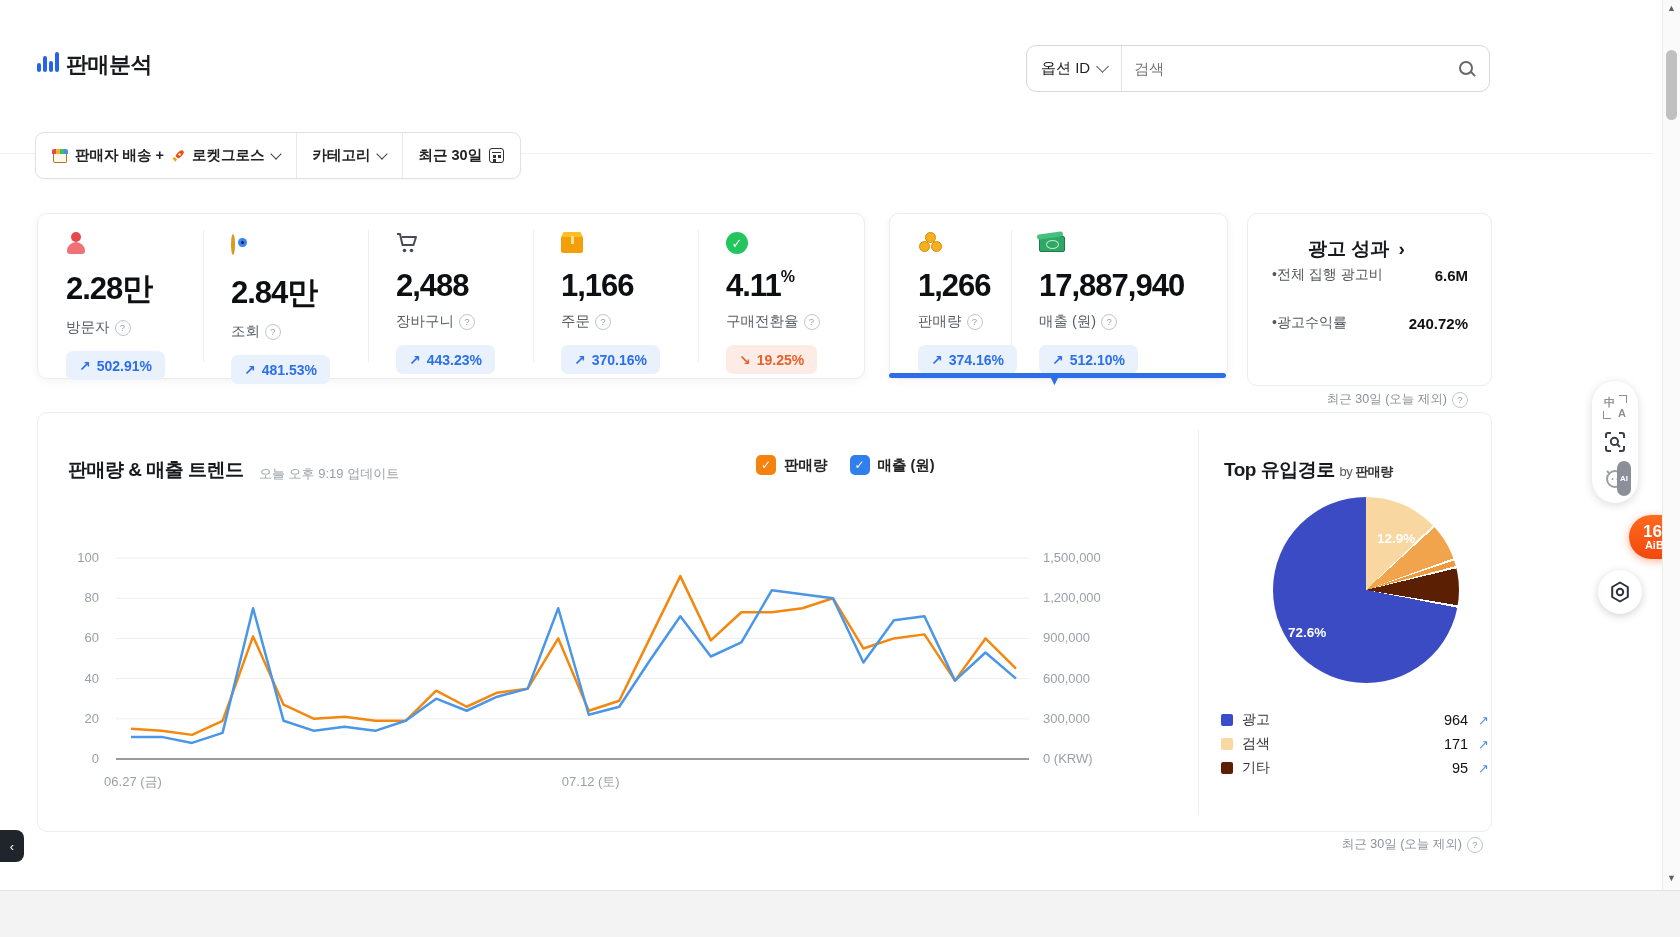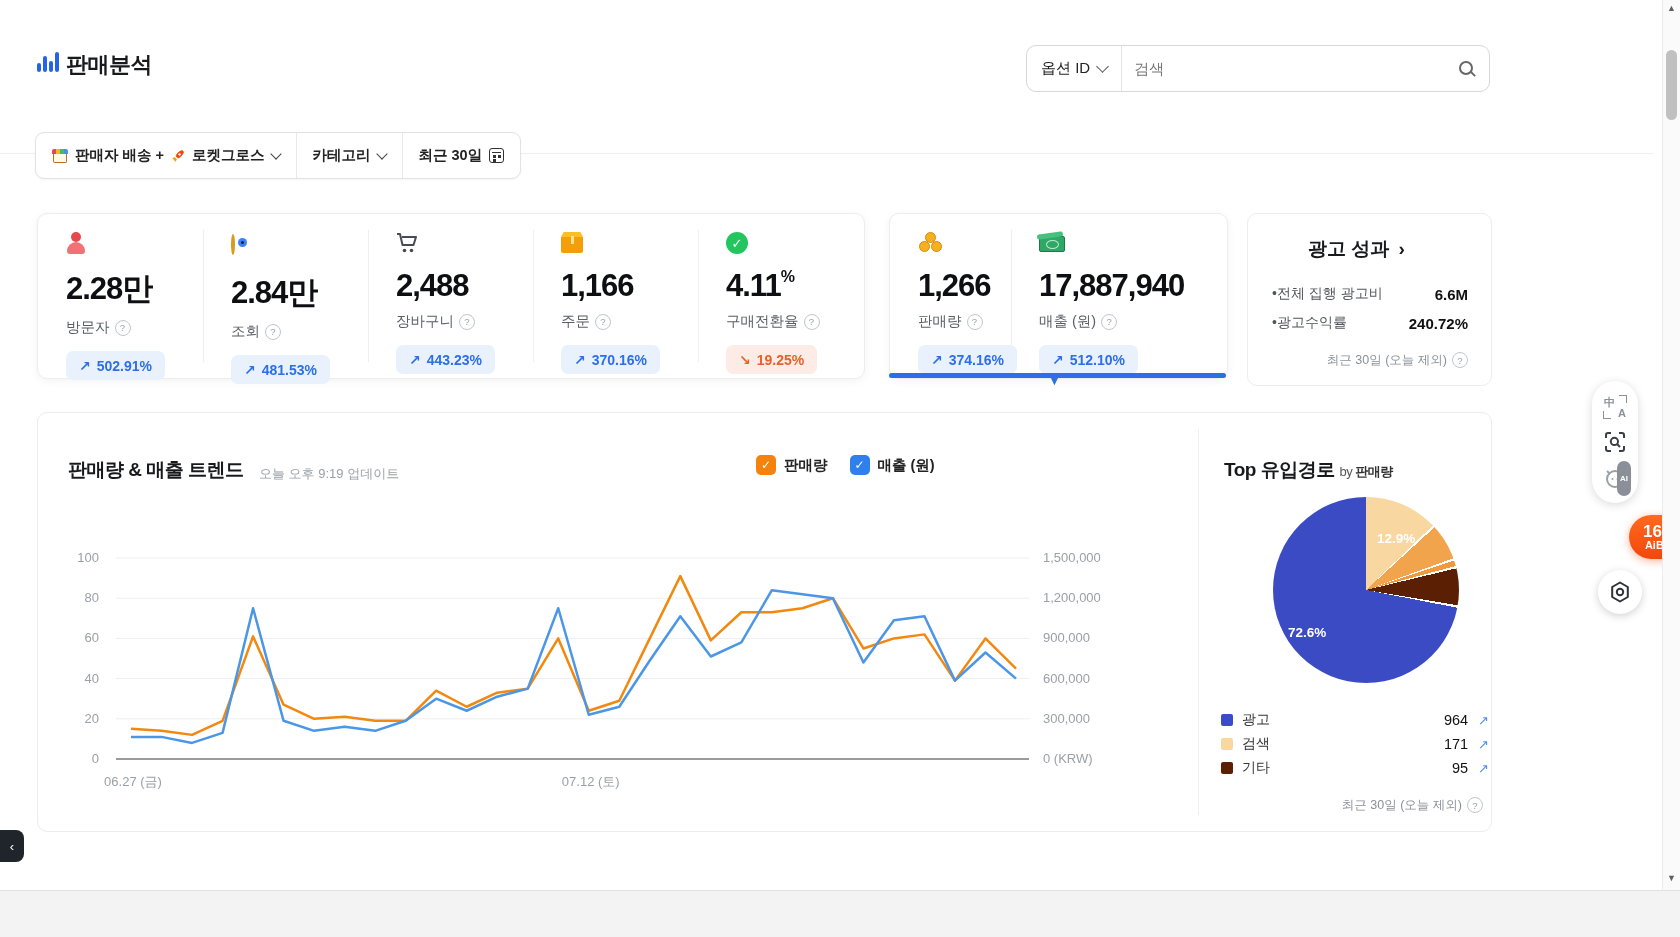--- a/index.html
+++ b/index.html
@@ -69,21 +69,21 @@
   .ic-coins i:nth-child(1){left:7px;top:0;}
   .ic-coins i:nth-child(2){left:1px;top:9px;}
   .ic-coins i:nth-child(3){left:13px;top:9px;}
   .ic-money{width:26px;height:16px;background:#2fa866;border:1.5px solid #1d7a47;border-radius:2px;position:relative;margin-top:4px;box-sizing:border-box;}
   .ic-money:before{content:"";position:absolute;left:6px;top:2.5px;width:11px;height:7px;border-radius:50%;border:1.5px solid #bfe8d2;}
   .ic-money:after{content:"";position:absolute;left:-3px;top:-4px;width:26px;height:5px;background:#46c07e;border-radius:2px;transform:rotate(-8deg);}
   
   .ad-title{font-size:19px;font-weight:bold;}
   .ad-row{display:flex;justify-content:space-between;align-items:center;font-size:14px;color:#51565c;}
   .ad-row b{font-size:15px;color:#111;}
-  .footnote{font-size:12.5px;color:#8a9097;display:flex;gap:5px;justify-content:flex-end;}
+  .footnote{font-size:12.5px;color:#8a9097;display:flex;align-items:center;gap:5px;justify-content:flex-end;margin-top:39px;}
   
   .trend-title{font-size:19px;font-weight:bold;letter-spacing:-0.5px;}
   .trend-sub{font-size:13px;color:#9aa0a6;}
   .cb{width:20px;height:20px;border-radius:5px;display:inline-flex;align-items:center;justify-content:center;
     color:#fff;font-size:12px;font-weight:bold;cursor:pointer;}
   .cb-label{font-size:14.5px;font-weight:bold;color:#222;margin-left:8px;}
   .dropdown{position:absolute;left:950px;top:453px;width:220px;height:42px;border:1px solid #dcdcdc;border-radius:9px;
     display:flex;align-items:center;padding:0 14px;box-sizing:border-box;gap:9px;font-size:14.5px;font-weight:bold;color:#222;cursor:pointer;background:#fff;}
   .dropdown .spring{flex:1;}
   
@@ -270,21 +270,21 @@
     </div>
   </div>
   <div class="abs" style="left:889px;top:373px;width:337px;height:5px;background:#2c6fe8;border-radius:3px;"></div>
   <div class="abs" style="left:1048px;top:373px;color:#2c6fe8;font-size:13px;">▼</div>
 
   <div class="card" style="left:1247px;top:213px;width:243px;height:171px;box-shadow:none;">
     <div class="abs ad-title" style="left:24px;top:22px;margin-left:36px;">
       <span>광고 성과</span>
       <span style="font-weight:bold;margin-left:4px;">›</span>
     </div>
-    <div class="ad-row abs" style="left:24px;top:71px;width:196px;">
+    <div class="ad-row abs" style="left:24px;top:52px;width:196px;">
       <span>•<span>전체 집행 광고비</span></span>
       <b>6.6M</b>
     </div>
     <div class="ad-row abs" style="left:24px;top:100px;width:196px;">
       <span>•<span>광고수익률</span></span>
       <b>240.72%</b>
     </div>
     <div class="footnote abs" style="left:24px;top:138px;width:196px;">
       <span>최근 30일 (오늘 제외)</span>
         <span class="qm">?</span>

